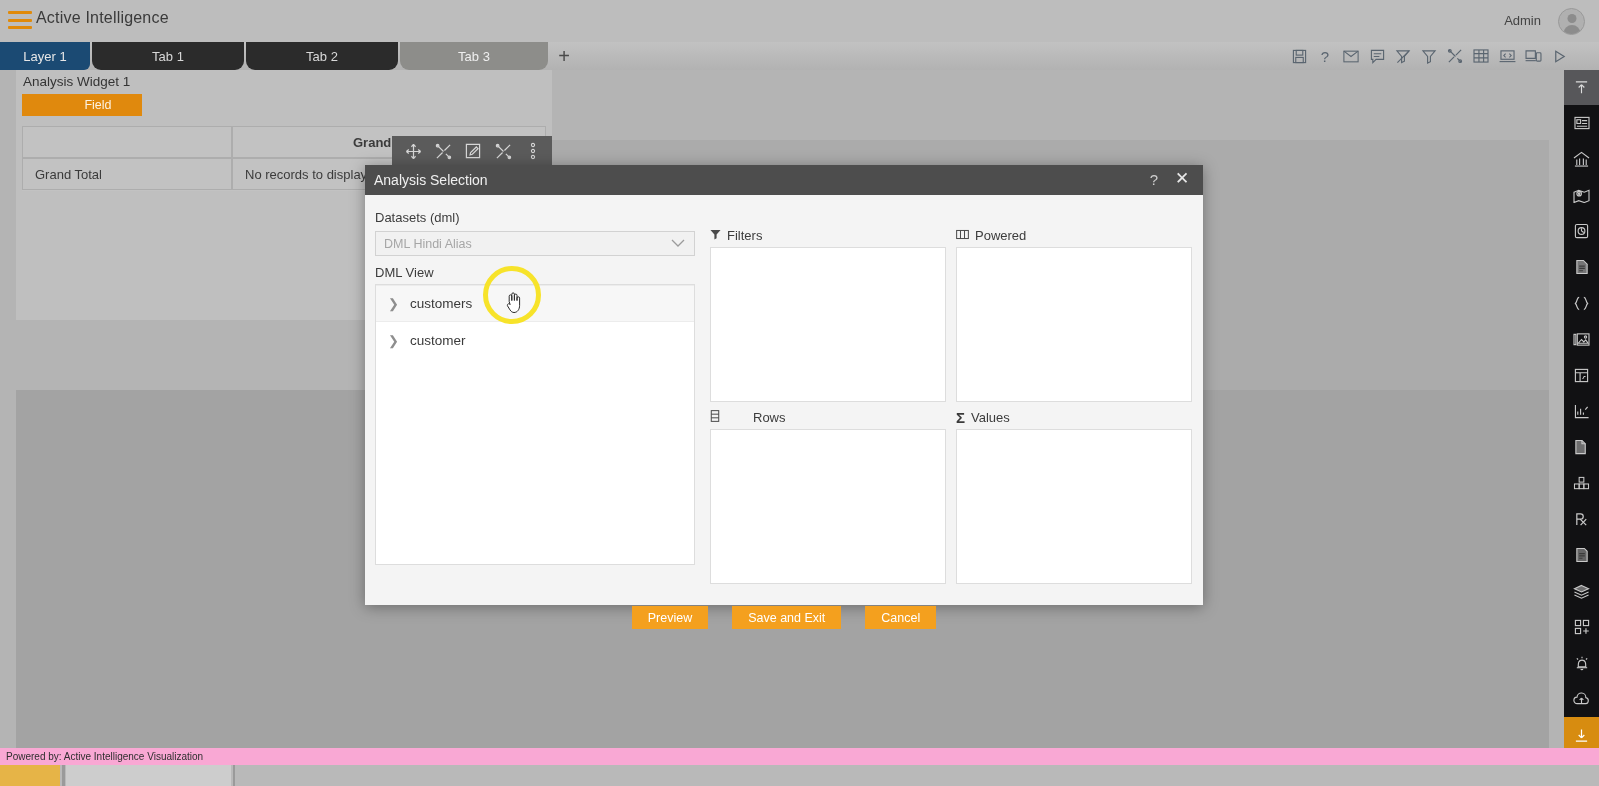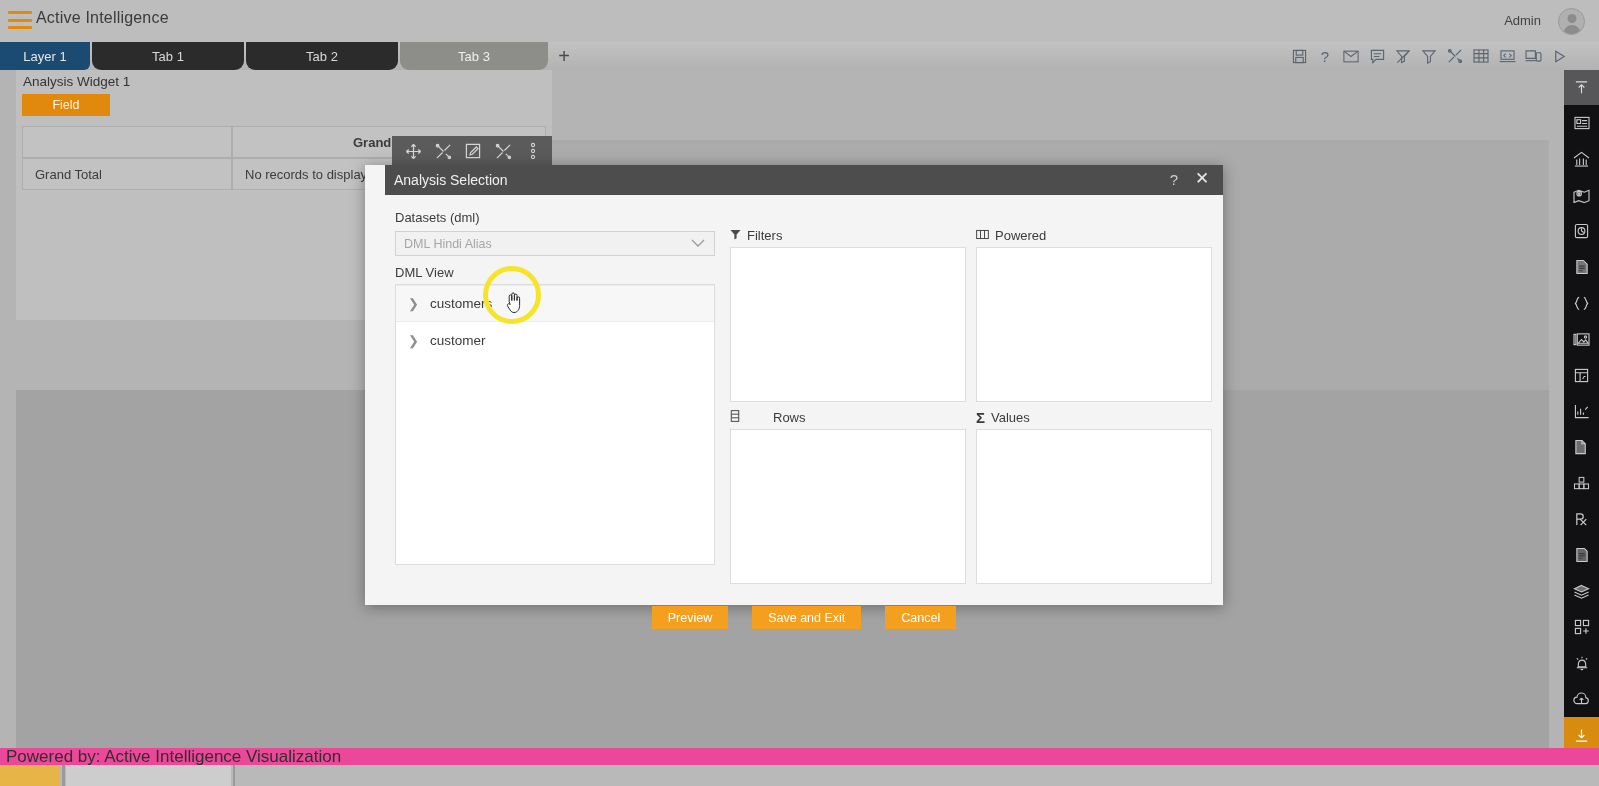--- a/index.html
+++ b/index.html
@@ -42,49 +42,49 @@
   .tic svg{display:block;}
 
   
   .workspace{position:absolute;left:0;top:70px;width:1533px;height:678px;background:#b4b4b4;margin-left:16px;}
   .widget{position:absolute;left:0;top:0;width:536px;height:250px;background:#bfbfbf;}
   .widget-title{position:absolute;left:7px;top:4px;font-size:13.5px;color:#343434;}
   .widget-tools{position:absolute;left:376px;top:66px;width:160px;height:30px;background:#5b5b5b;
     display:flex;align-items:center;gap:8px;padding-left:10px;box-sizing:border-box;}
   .wt{width:22px;height:22px;display:flex;align-items:center;justify-content:center;color:#d6d6d6;cursor:pointer;}
   .field-chip{position:absolute;left:6px;top:24px;width:88px;height:22px;background:#e0890d;
-    color:#fdf3e2;font-size:12.5px;display:flex;align-items:center;justify-content:center;cursor:pointer;}
+    color:#fdf3e2;font-size:12.5px;display:flex;align-items:center;justify-content:center;cursor:pointer;padding-left:32px;}
   .pivot{position:absolute;left:6px;top:56px;width:524px;height:65px;background:#c2c2c2;}
   .pivot .row{display:flex;}
   .pivot .cell{box-sizing:border-box;border:1px solid #adadad;height:32px;display:flex;align-items:center;padding-left:12px;font-size:13px;color:#3b3b3b;}
   .pivot .c1{width:210px;}
   .pivot .c2{width:314px;}
   .pivot .hdr{font-weight:bold;justify-content:center;padding-left:0;}
   .dim-bot{position:absolute;left:0;top:320px;width:1533px;height:428px;background:rgba(20,20,20,0.10);}
   .dim-right{position:absolute;left:536px;top:70px;width:997px;height:250px;background:rgba(20,20,20,0.055);}
 
   
   .rail{position:absolute;right:0;top:70px;width:35px;height:716px;background:#111113;}
   .rail .ri{width:35px;height:36px;display:flex;align-items:center;justify-content:center;color:#c9c9c9;cursor:pointer;}
   .rail .ri.top{background:#57575a;height:35px;}
   .rail .ri.active{background:#d78c10;color:#fff;}
 
   
-  .status{position:absolute;left:0;bottom:21px;width:1599px;height:17px;background:#ec4899;
-    font-size:17px;color:#2f2f2f;display:flex;align-items:center;padding-left:6px;box-sizing:border-box;}
+  .status{position:absolute;left:0;bottom:21px;width:1599px;height:17px;background:#f9a8d4;
+    font-size:10px;color:#2f2f2f;display:flex;align-items:center;padding-left:6px;box-sizing:border-box;}
   .botbar{position:absolute;left:0;bottom:0;width:1599px;height:21px;background:#b9b9b9;}
   .botbar .seg{position:absolute;top:0;height:21px;background:#e6b447;}
   .botbar .s1{left:0;width:60px;}
   .botbar .s2{left:62px;width:3px;background:#9a9a9a;}
   .botbar .s3{left:66px;width:165px;background:#cdcdcd;}
   .botbar .s4{left:233px;width:2px;background:#9a9a9a;}
 
   
   .dialog{position:absolute;left:365px;top:165px;width:838px;height:440px;
-    background:#f4f4f4;box-shadow:0 2px 14px rgba(0,0,0,.35);padding-left:20px;}
+    background:#f4f4f4;box-shadow:0 2px 14px rgba(0,0,0,.35);}
   .dlg-title{height:30px;background:#4d4d4d;color:#f0f0f0;font-size:14px;
     display:flex;align-items:center;padding-left:9px;box-sizing:border-box;position:relative;}
   .dlg-help{position:absolute;right:40px;top:6px;width:18px;height:18px;color:#cfcfcf;font-size:15px;text-align:center;line-height:18px;cursor:pointer;}
   .dlg-close{position:absolute;right:12px;top:5px;width:18px;height:18px;color:#e8e8e8;font-size:17px;text-align:center;line-height:18px;cursor:pointer;}
   .dlg-body{position:relative;height:410px;}
 
   .lbl{font-size:13px;color:#3c3c3c;}
   .ds-label{position:absolute;left:10px;top:15px;}
   .ds-select{position:absolute;left:10px;top:36px;width:320px;height:25px;background:#f1f1f1;
     border:1px solid #d2d2d2;box-sizing:border-box;display:flex;align-items:center;padding:0 8px;

